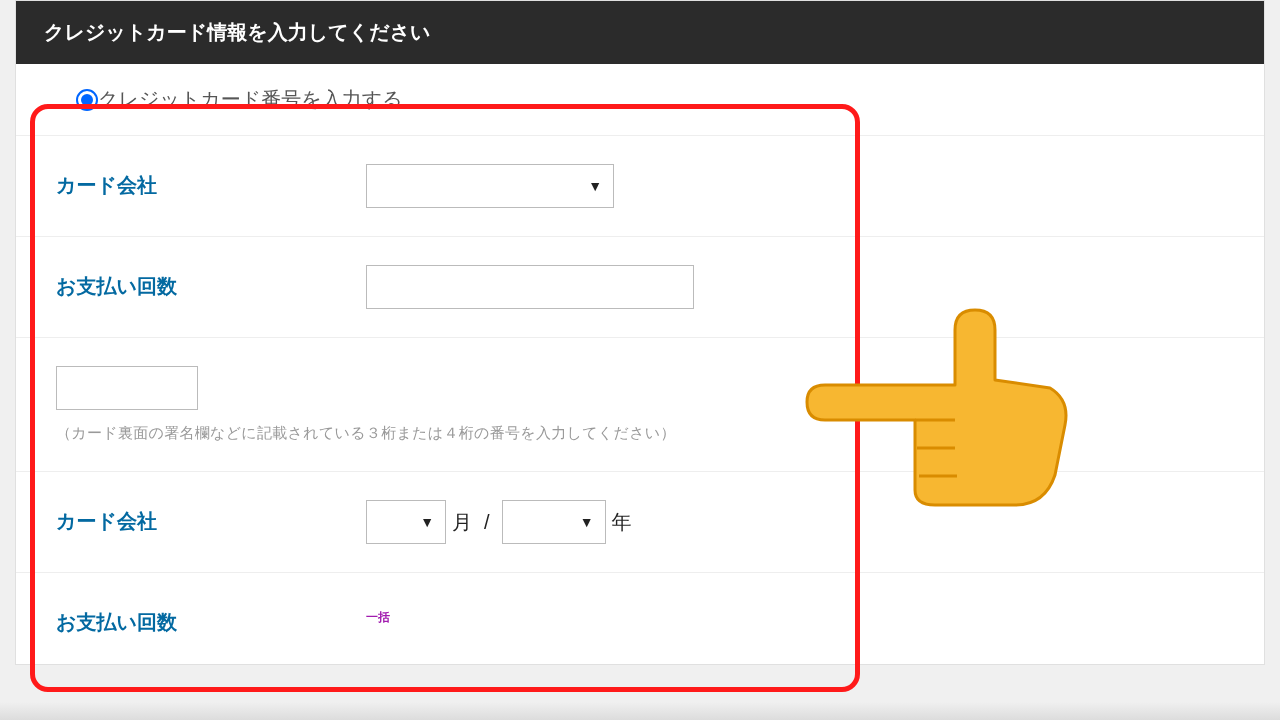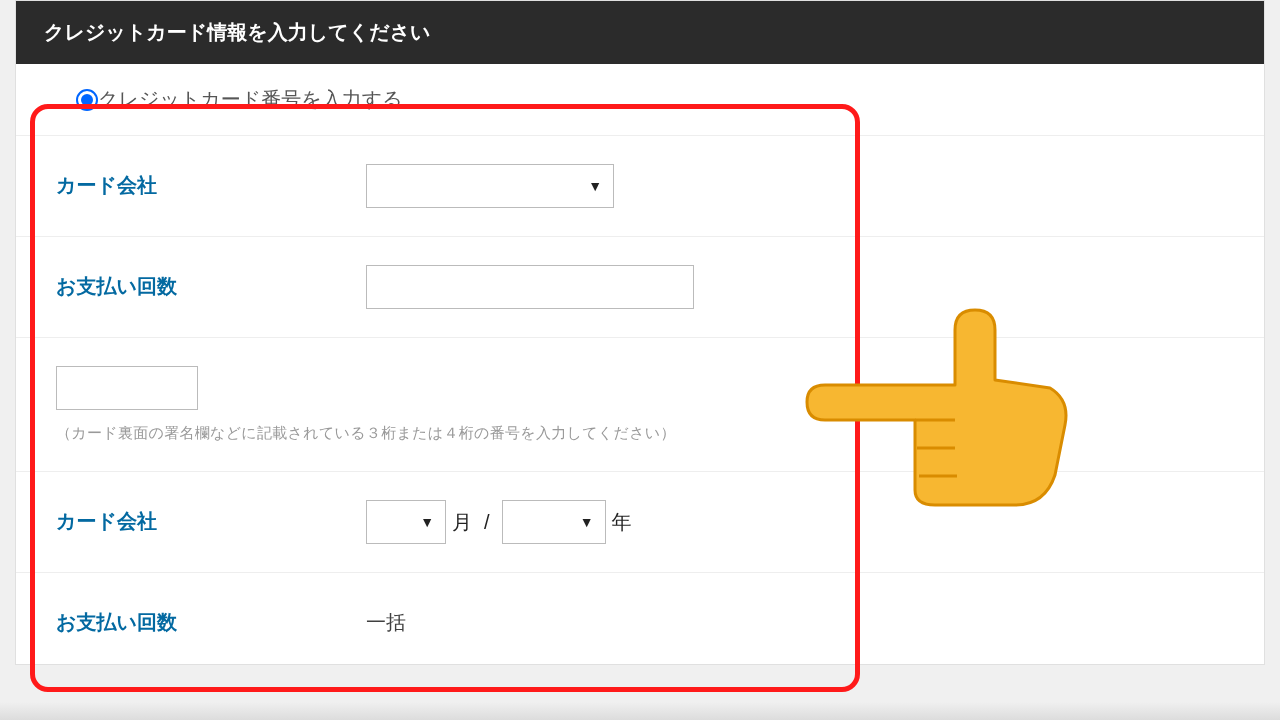--- a/index.html
+++ b/index.html
@@ -137,23 +137,24 @@
       letter-spacing: 0.02em;
     }
     .expiry-line {
       display: flex;
       align-items: center;
       gap: 6px;
       font-size: 20px;
       color: #222;
     }
     .static-val {
-      font-size: 20px;
-      color: #404040;
+      font-size: 12px;
+      color: #a21caf;
       padding-top: 8px;
+      font-weight: bold;
     }
     .slash {
       margin: 0 6px;
     }
     .hand {
       position: absolute;
       left: 795px;
       top: 290px;
       z-index: 6;
       transform: scaleX(-1);

